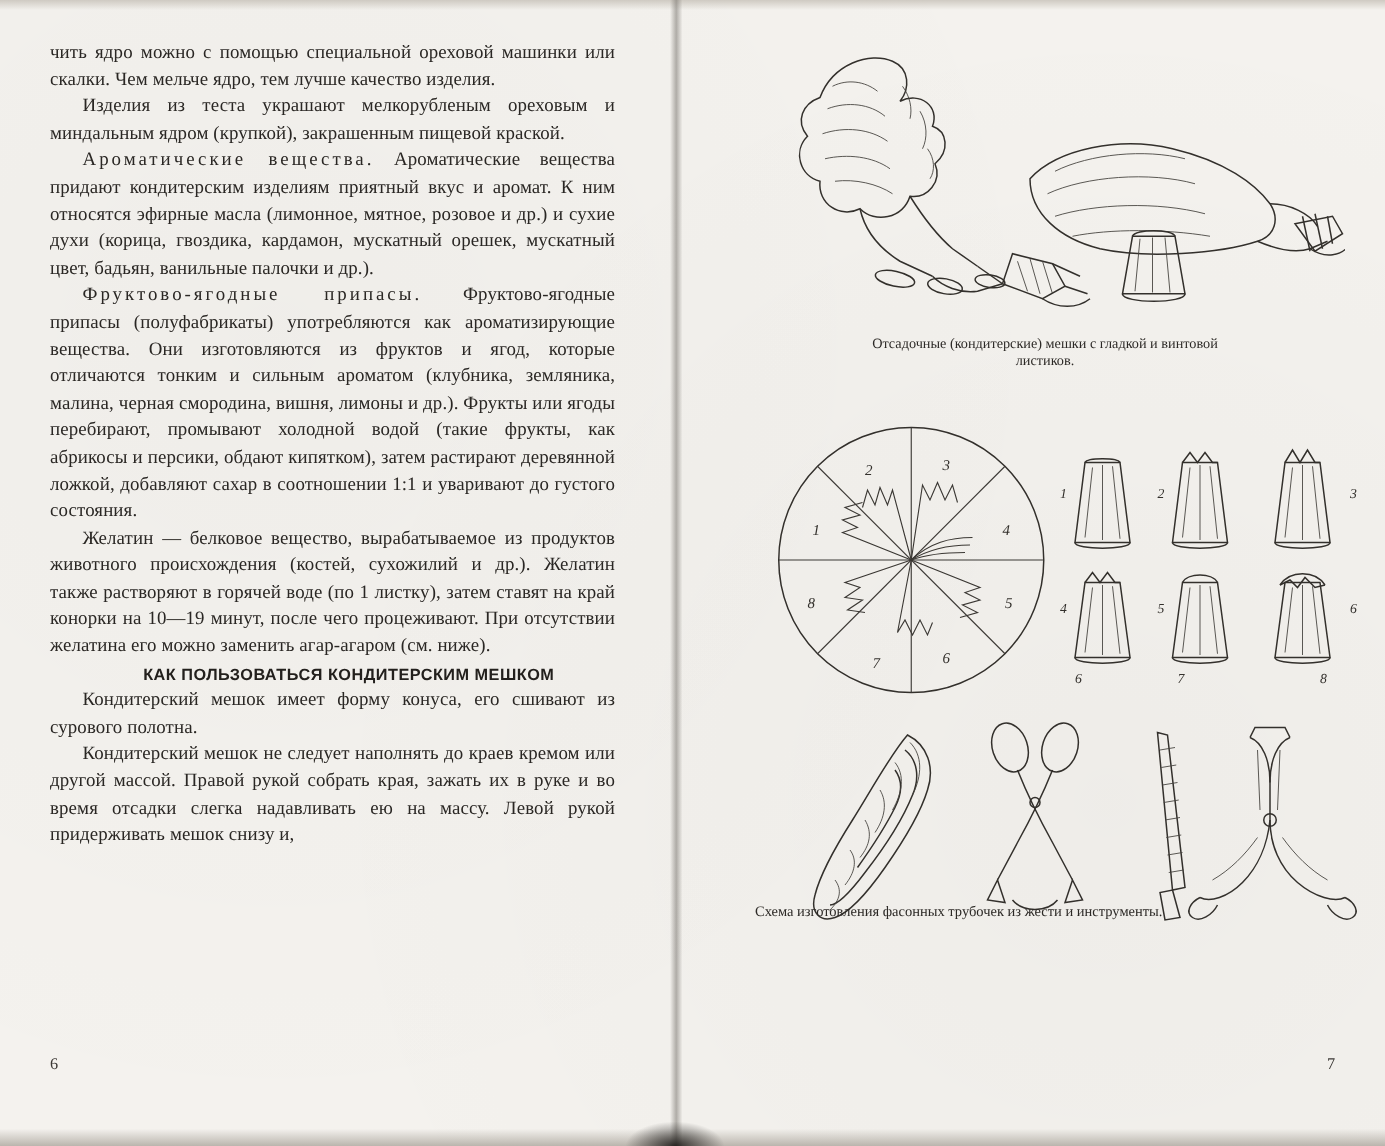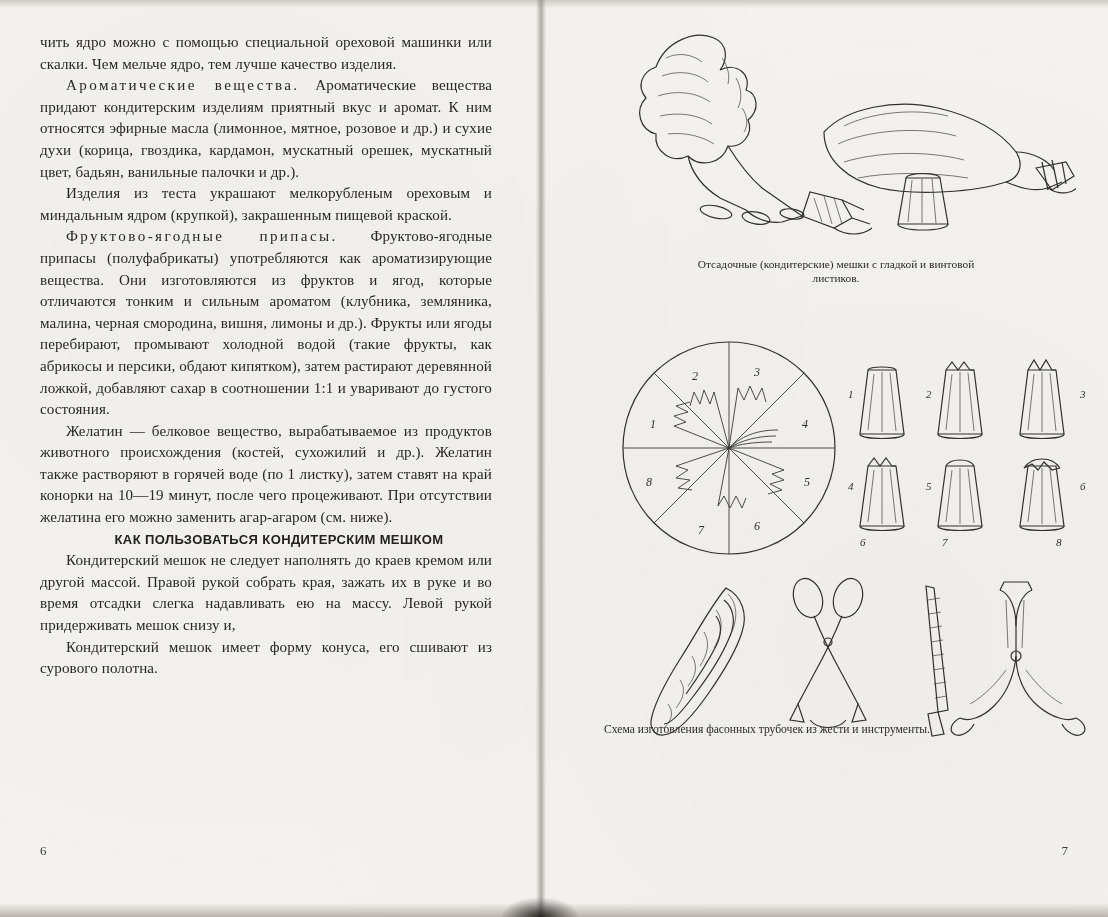--- a/index.html
+++ b/index.html
@@ -125,40 +125,40 @@
 </head>
 <body>
 
 <div class="page">
   <div class="scan-edge-top"></div>
   <div class="scan-edge-bottom"></div>
 
   <div class="left-page">
     <div class="textcol">
       <p class="noindent">чить ядро можно с помощью специальной ореховой ма­шинки или скалки. Чем мельче ядро, тем лучше качество изделия.</p>
+      <p>Изделия из теста украшают мелкорубленым орехо­вым и миндальным ядром (крупкой), закрашенным пи­щевой краской.</p>
       <p><span class="sp">Ароматические вещества.</span> Ароматические ве­щества придают кондитерским изделиям приятный вкус и аромат. К ним относятся эфирные масла (лимонное, мятное, розовое и др.) и сухие духи (корица, гвоздика, кардамон, мускатный орешек, мускатный цвет, бадьян, ванильные палочки и др.).</p>
-      <p>Изделия из теста украшают мелкорубленым орехо­вым и миндальным ядром (крупкой), закрашенным пи­щевой краской.</p>
       <p><span class="sp">Фруктово-ягодные припасы.</span> Фруктово-ягод­ные припасы (полуфабрикаты) употребляются как аро­матизирующие вещества. Они изготовляются из фруктов и ягод, которые отличаются тонким и сильным ароматом (клубника, земляника, малина, черная смородина, виш­ня, лимоны и др.). Фрукты или ягоды перебирают, про­мывают холодной водой (такие фрукты, как абрикосы и персики, обдают кипятком), затем растирают деревянной ложкой, добавляют сахар в соотношении 1:1 и увари­вают до густого состояния.</p>
       <p>Желатин — белковое вещество, вырабатываемое из продуктов животного происхождения (костей, сухожи­лий и др.). Желатин также растворяют в горячей воде (по 1 листку), затем ставят на край конорки на 10—19 минут, после чего процеживают. При отсутствии желати­на его можно заменить агар-агаром (см. ниже).</p>
 
       <p class="section-head">КАК ПОЛЬЗОВАТЬСЯ КОНДИТЕРСКИМ МЕШКОМ</p>
 
+      <p>Кондитерский мешок имеет форму конуса, его сшива­ют из сурового полотна.</p>
       <p>Кондитерский мешок не следует наполнять до краев кремом или другой массой. Правой рукой собрать края, зажать их в руке и во время отсадки слегка надавливать ею на массу. Левой рукой придерживать мешок снизу и,</p>
-      <p>Кондитерский мешок имеет форму конуса, его сшива­ют из сурового полотна.</p>
     </div>
 
     <div class="folio folio-left">6</div>
   </div>
 
   <div class="spine"></div>
   <div class="spine-shadow-bottom"></div>
 
   <div class="right-page">
 
-    <div class="fig" style="left:50px; top:12px; width:480px; height:240px;">
+    <div class="fig" style="left:50px; top:23px; width:480px; height:240px;">
       <svg width="480" height="240" viewBox="0 0 480 240">
 
         <g class="ink">
           <path d="M60 55 C70 28 100 18 118 26 C132 32 132 48 124 58 C140 50 156 62 150 78
                    C162 82 164 98 152 108 C158 122 146 136 132 134 C126 152 104 156 92 144
                    C76 152 58 140 60 122 C44 118 38 98 50 86 C40 74 46 60 60 55 Z"></path>
           <path d="M92 144 C96 162 108 176 124 186 L150 198"></path>
           <path d="M132 134 C142 150 152 164 166 176 L186 190"></path>
           <path d="M150 198 C158 206 172 212 186 210 L206 204"></path>
           <path d="M186 190 L206 204"></path>

